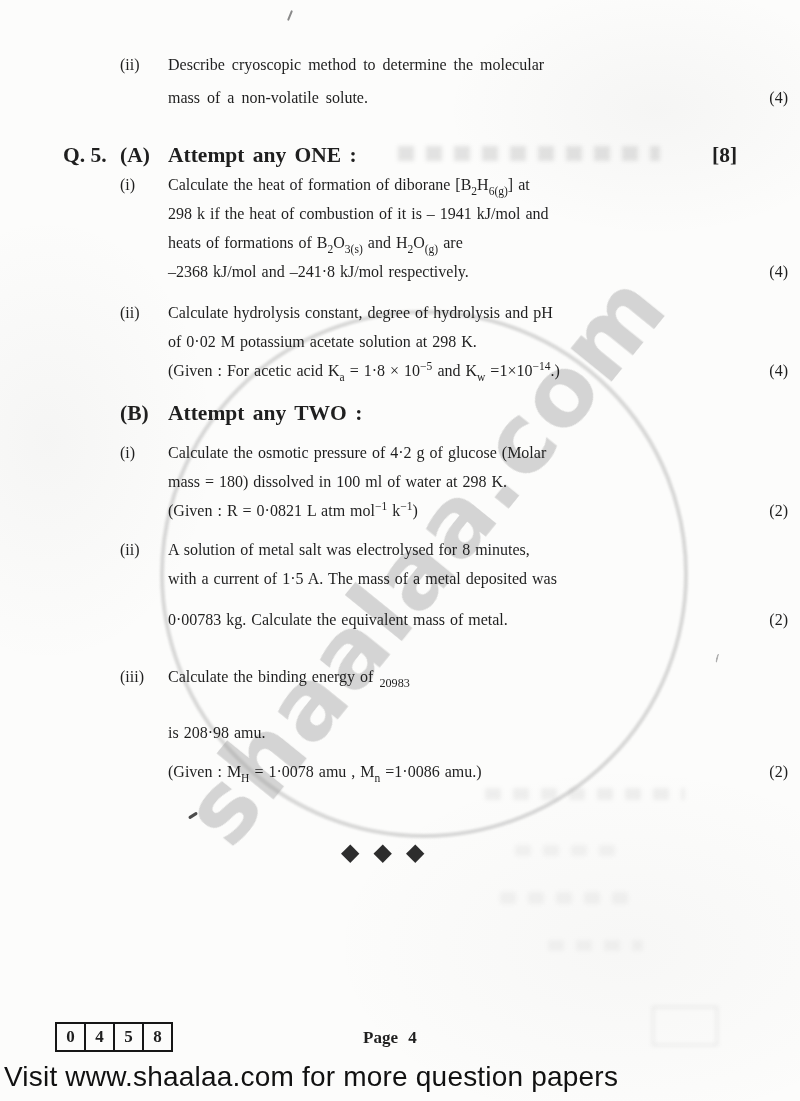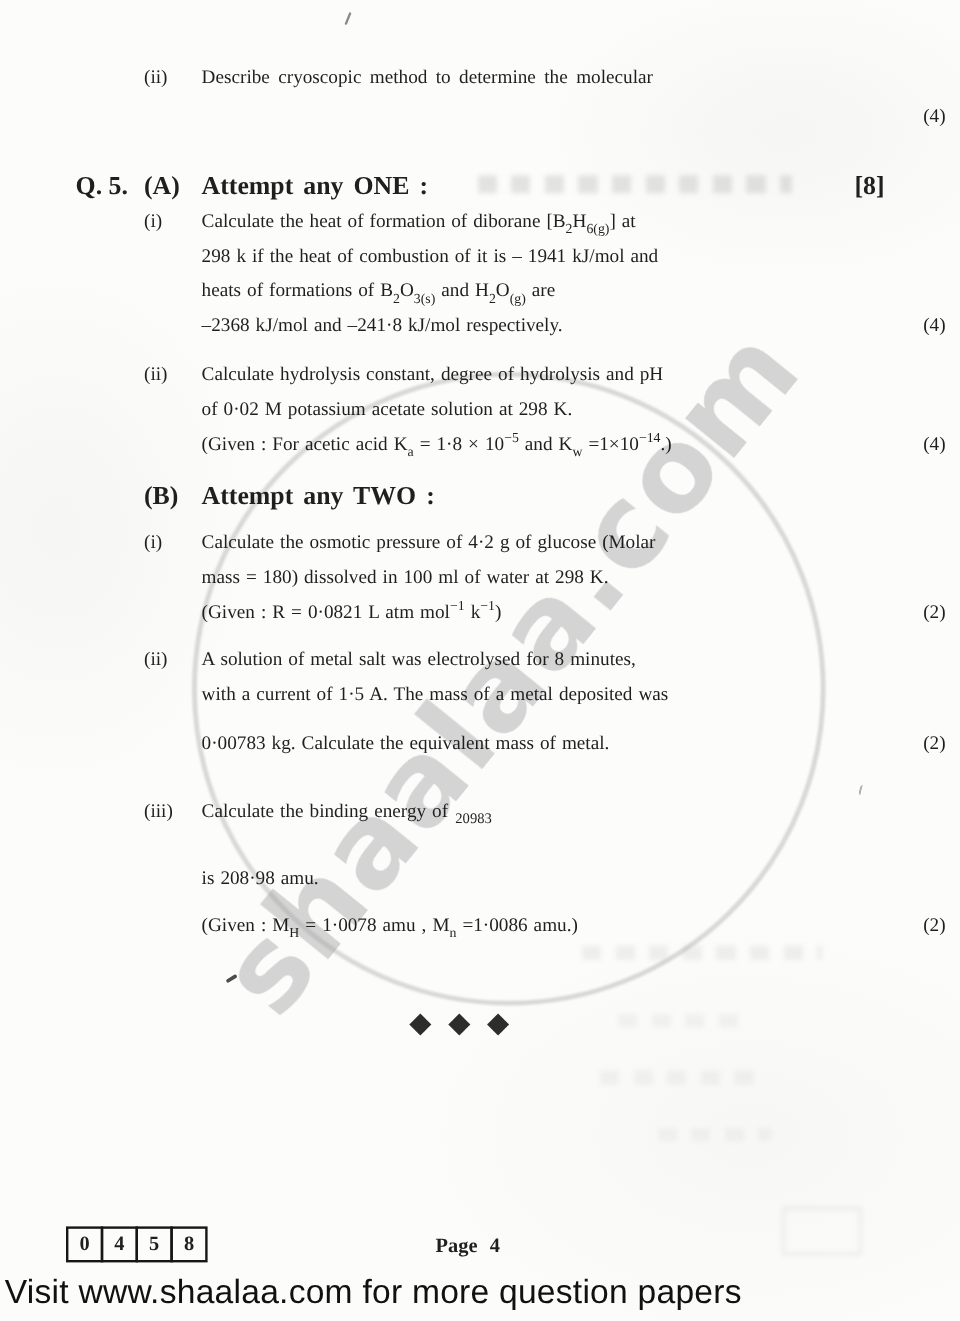--- a/index.html
+++ b/index.html
@@ -92,21 +92,21 @@
   <div class="ghost g-box"></div>
 
   <div class="speck sp1"></div>
   <div class="speck sp2"></div>
   <div class="speck sp3"></div>
 
   <div class="block item lh33" style="top:48px">
     <span class="ilabel" style="line-height:33px">(ii)</span>
     <div class="itext">
       <div class="line"><span><span>Describe cryoscopic method to determine the molecular</span></span></div>
-      <div class="line"><span class="marks">(4)</span></div>
+      <div class="line"><span><span>mass of a non-volatile solute.</span></span><span class="marks">(4)</span></div>
     </div>
   </div>
 
   <div class="block heading" style="top:143px">
     <span class="h-qno">Q. 5.</span>
     <span class="h-part">(A)</span>
     <span class="h-title">Attempt any ONE :</span>
     <span class="h-total">[8]</span>
   </div>
 

